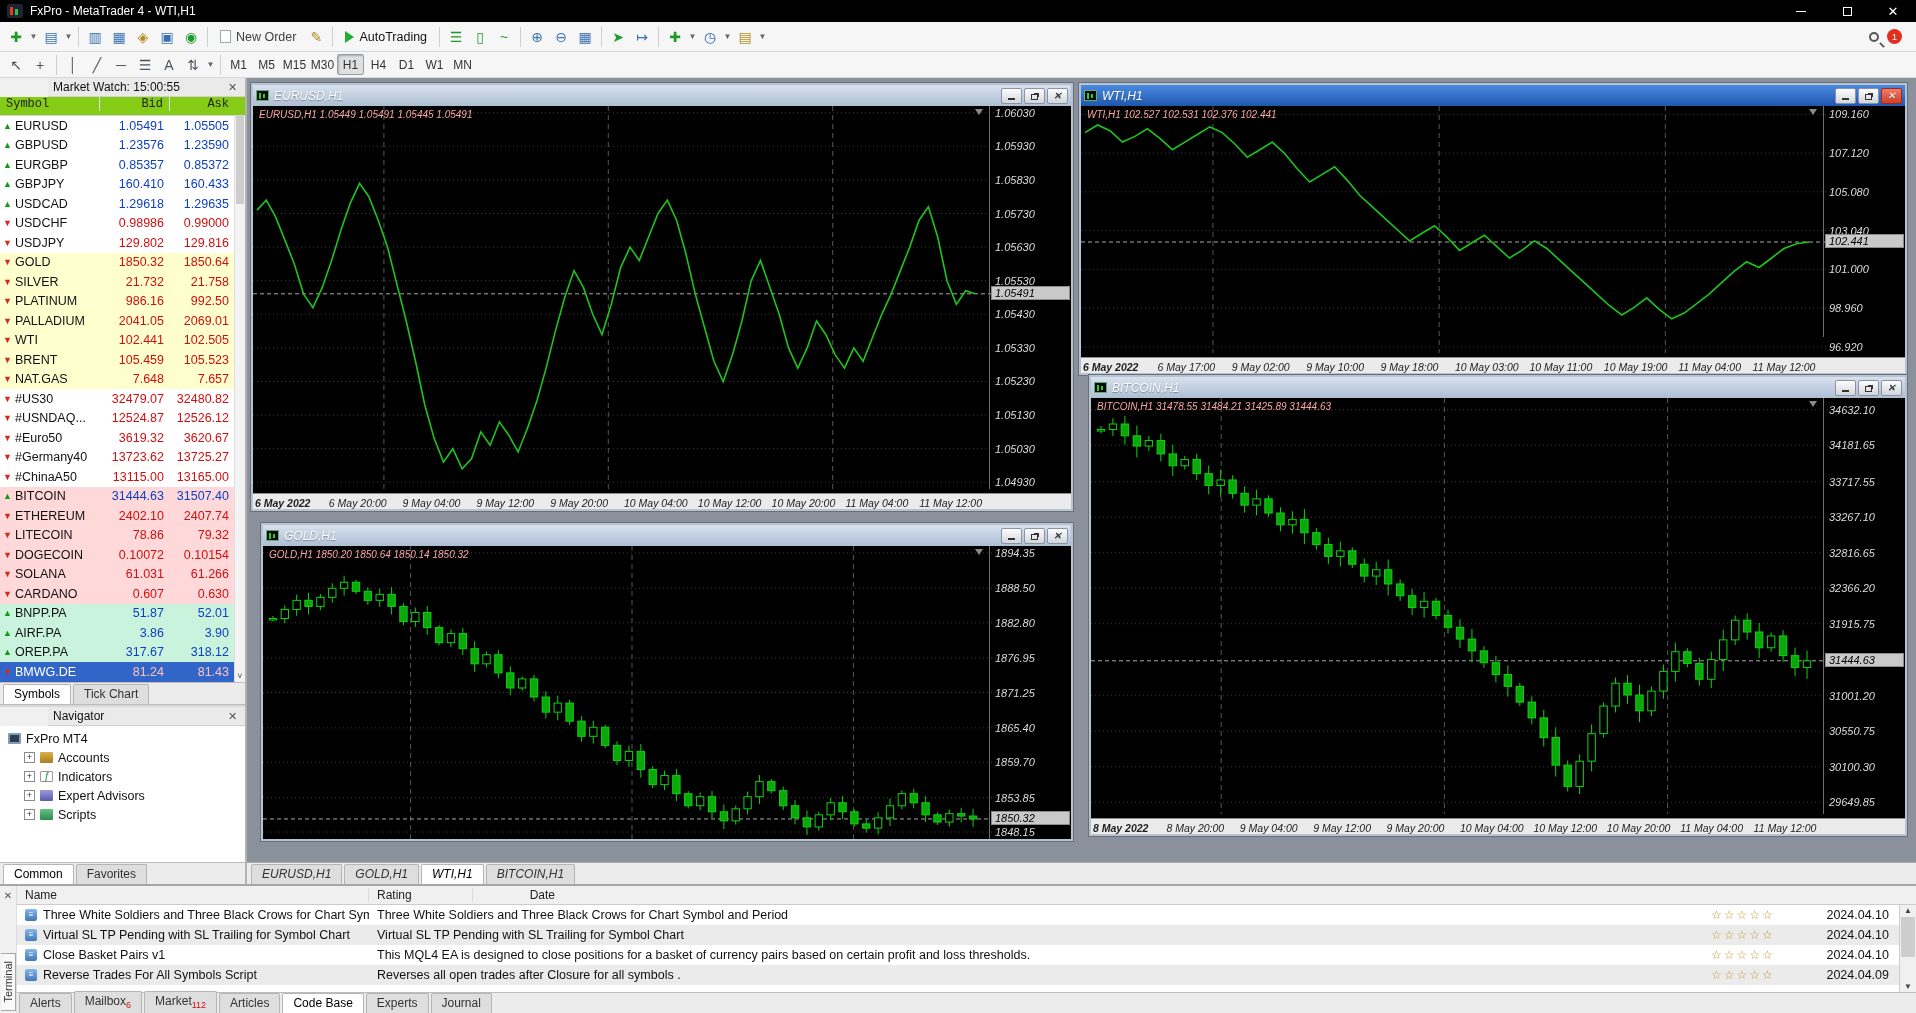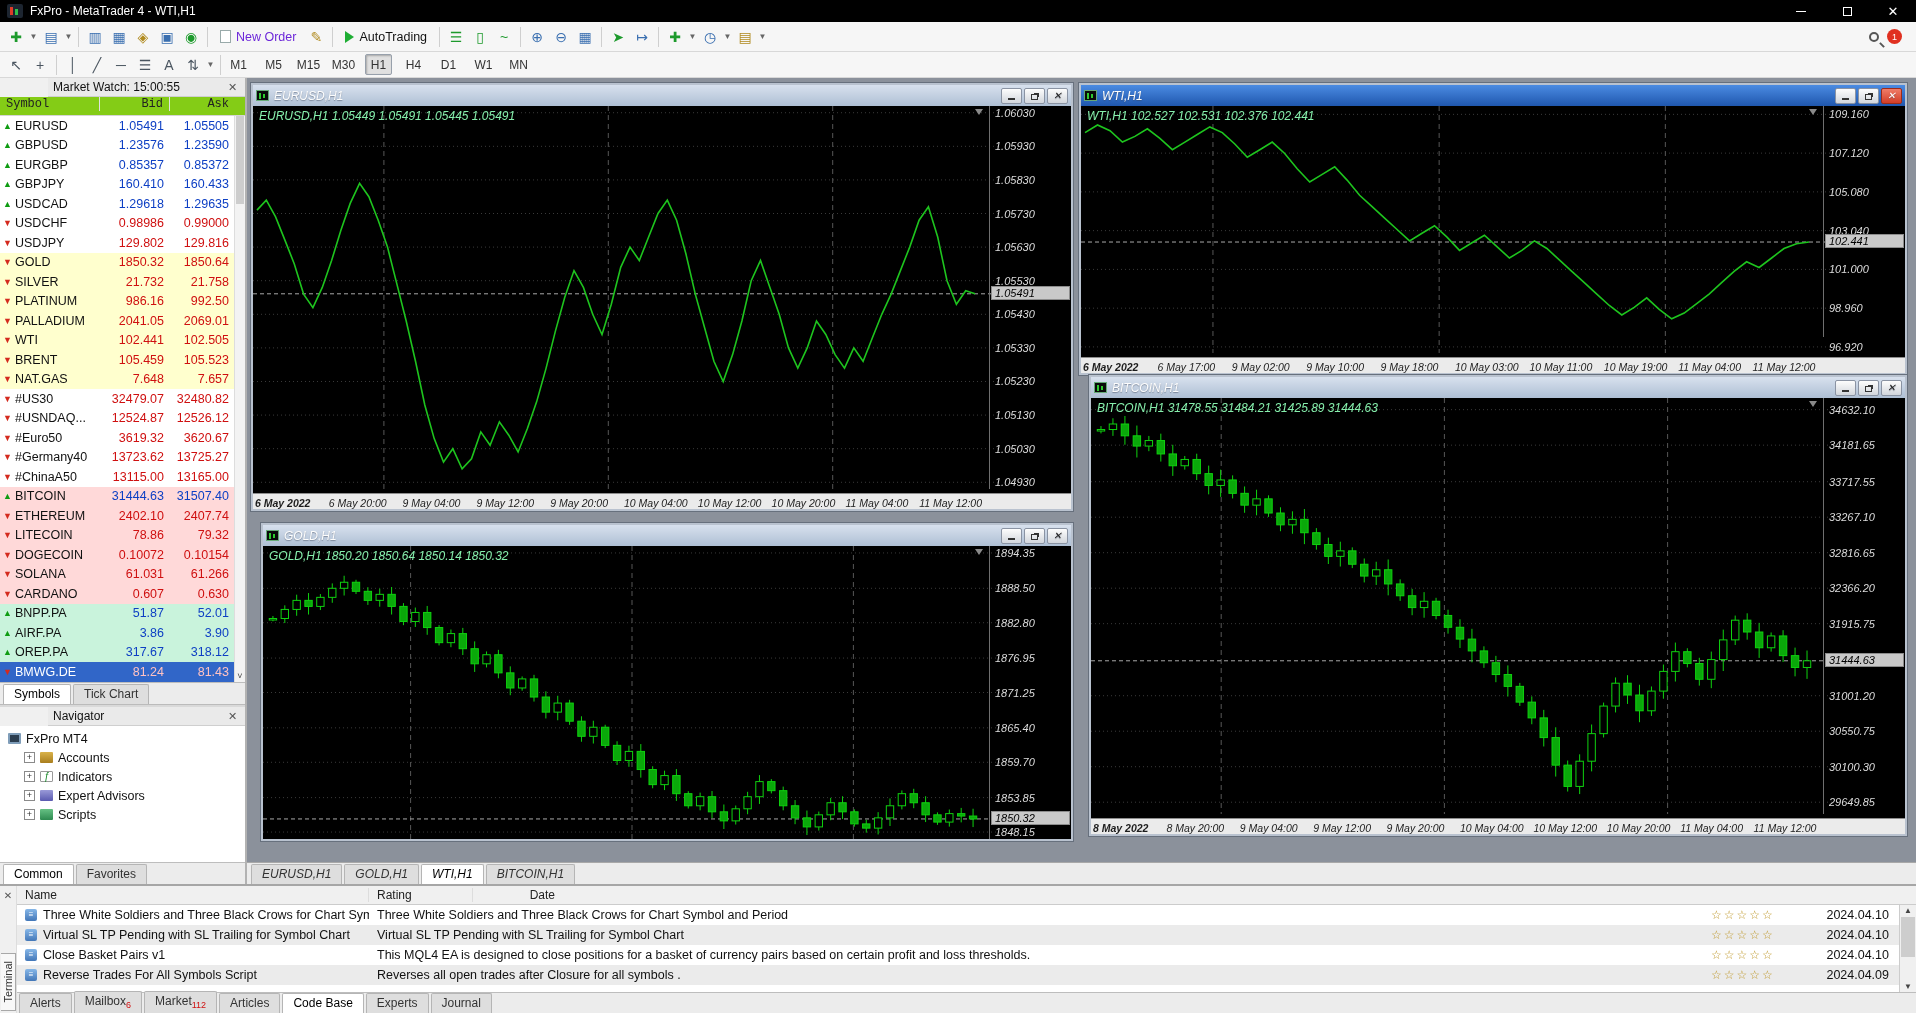--- a/index.html
+++ b/index.html
@@ -26,21 +26,21 @@
   .toolbar { background:#f6f6f6; border-bottom:1px solid #d8d8d8; display:flex; align-items:center; padding:0 4px; flex:none; }
   .toolbar.row1 { height:30px; }
   .toolbar.row2 { height:26px; }
   .tbtn { min-width:24px; height:24px; display:flex; align-items:center; justify-content:center; border-radius:2px; color:#4a5560; font-size:14px; }
   .tbtn.green { color:#1d9a2c; }
   .tbtn.blue { color:#3a6fb0; }
   .tbtn.gold { color:#b08a1e; }
   .drop { min-width:11px; height:24px; display:flex; align-items:center; justify-content:center; font-size:8px; color:#666; }
   .tsep { width:1px; height:20px; background:#cfcfcf; margin:0 4px; }
   .tbtn-text { display:flex; align-items:center; gap:5px; padding:0 8px; height:24px; border-radius:2px; font-size:12.5px; }
-  .neworder-lbl { color:#6d28d9; }
+  .neworder-lbl { color:#404040; }
   .sheet { width:11px; height:13px; background:#fff; border:1px solid #9aa; }
   .play { width:0; height:0; border-left:9px solid #1fae34; border-top:6px solid transparent; border-bottom:6px solid transparent; }
   .toolbar-right { margin-left:auto; display:flex; align-items:center; gap:8px; padding-right:10px; }
   .magnifier { width:10px; height:10px; border:2px solid #555; border-radius:50%; position:relative; }
   .magnifier::after { content:""; position:absolute; width:6px; height:2px; background:#555; transform:rotate(45deg); left:8px; top:10px; }
   .red-badge { width:15px; height:15px; background:#e03020; color:#fff; border-radius:50%; font-size:9px; display:flex; align-items:center; justify-content:center; }
   .tf-btn { width:27px; height:21px; display:flex; align-items:center; justify-content:center; font-size:12px; color:#333; border:1px solid transparent; border-radius:2px; }
   .tf-btn.active { background:#e0e0e0; border:1px solid #97a0ab; box-shadow:inset 1px 1px 2px rgba(0,0,0,.25); }
 
   
@@ -104,21 +104,21 @@
   .wt-icon { width:13px; height:11px; background:#0a0a0a; border:1px solid #6a7; margin-right:5px; position:relative; flex:none; }
   .wt-icon::before { content:""; position:absolute; left:2px; top:2px; width:2px; height:6px; background:#2ecb2e; }
   .wt-icon::after { content:""; position:absolute; left:6px; top:3px; width:2px; height:4px; background:#2ecb2e; }
   .win-btns { margin-left:auto; display:flex; gap:2px; }
   .wbtn { width:21px; height:16px; background:linear-gradient(#fdfdfd,#d2d6dc); border:1px solid #8a93a3; border-radius:2px; display:flex; align-items:center; justify-content:center; color:#222; }
   .wbtn .minbar { width:7px; height:2px; background:#333; margin-top:7px; }
   .wbtn .rest { width:7px; height:6px; border:1px solid #333; box-shadow:2px -2px 0 -1px #333; margin-top:2px; }
   .wbtn.xg { font-size:10px; }
   .wbtn.close-red { background:linear-gradient(#ef7c68,#d33d27); color:#fff; border-color:#9c2c1a; font-size:10px; }
   .win-body { flex:1; position:relative; background:#000; min-height:0; overflow:hidden; }
-  .chart-ohlc { position:absolute; top:3px; left:6px; color:#86efac; font-size:12px; z-index:6; white-space:nowrap; }
+  .chart-ohlc { position:absolute; top:3px; left:6px; color:#fca5a5; font-size:10px; z-index:6; white-space:nowrap; }
   .chart-scale { position:absolute; top:0; right:0; width:82px; border-left:1px solid #6f6f6f; z-index:4; }
   .scale-lbl { position:absolute; left:5px; color:#dcdcdc; font-size:11px; white-space:nowrap; }
   .cur-label { position:absolute; left:1px; right:1px; background:#c9c9c9; color:#000; font-size:11px; padding:0 3px; border:1px solid #8c8c8c; z-index:5; }
   .chart-axis { position:absolute; left:0; right:0; bottom:0; height:16px; background:#ebebeb; border-top:1px solid #8d8d8d; z-index:5; overflow:hidden; }
   .axis-lbl { position:absolute; top:3px; font-size:10.5px; color:#1c1c1c; white-space:nowrap; }
 
   
   .terminal { height:129px; flex:none; display:flex; border-top:2px solid #a6a6a6; background:#f4f4f4; }
   .term-gutter { width:17px; flex:none; display:flex; flex-direction:column; align-items:center; background:#f0f0f0; border-right:1px solid #ddd; }
   .term-close { font-size:10px; color:#555; margin-top:4px; }
@@ -217,21 +217,21 @@
     <span class="tbtn">+</span>
     <span class="tsep"></span>
     <span class="tbtn">│</span>
     <span class="tbtn">╱</span>
     <span class="tbtn">─</span>
     <span class="tbtn">☰</span>
     <span class="tbtn">A</span>
     <span class="tbtn">⇅</span>
     <span class="drop">▼</span>
     <span class="tsep"></span>
-    <span id="timeframes" style="display:flex;gap:8px;">
+    <span id="timeframes" style="display:flex;gap:1px;">
         <span class="tf-btn">M1</span>
         <span class="tf-btn">M5</span>
         <span class="tf-btn">M15</span>
         <span class="tf-btn">M30</span>
         <span class="tf-btn active">H1</span>
         <span class="tf-btn">H4</span>
         <span class="tf-btn">D1</span>
         <span class="tf-btn">W1</span>
         <span class="tf-btn">MN</span>
       </span>

